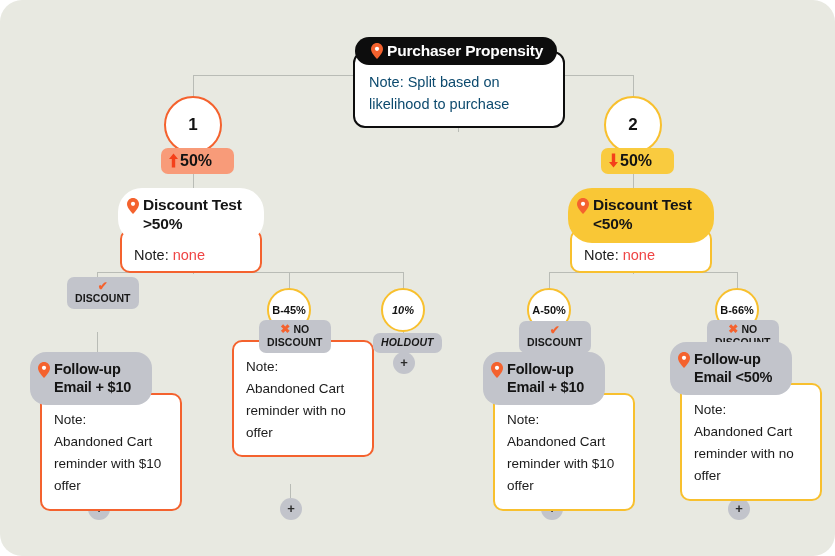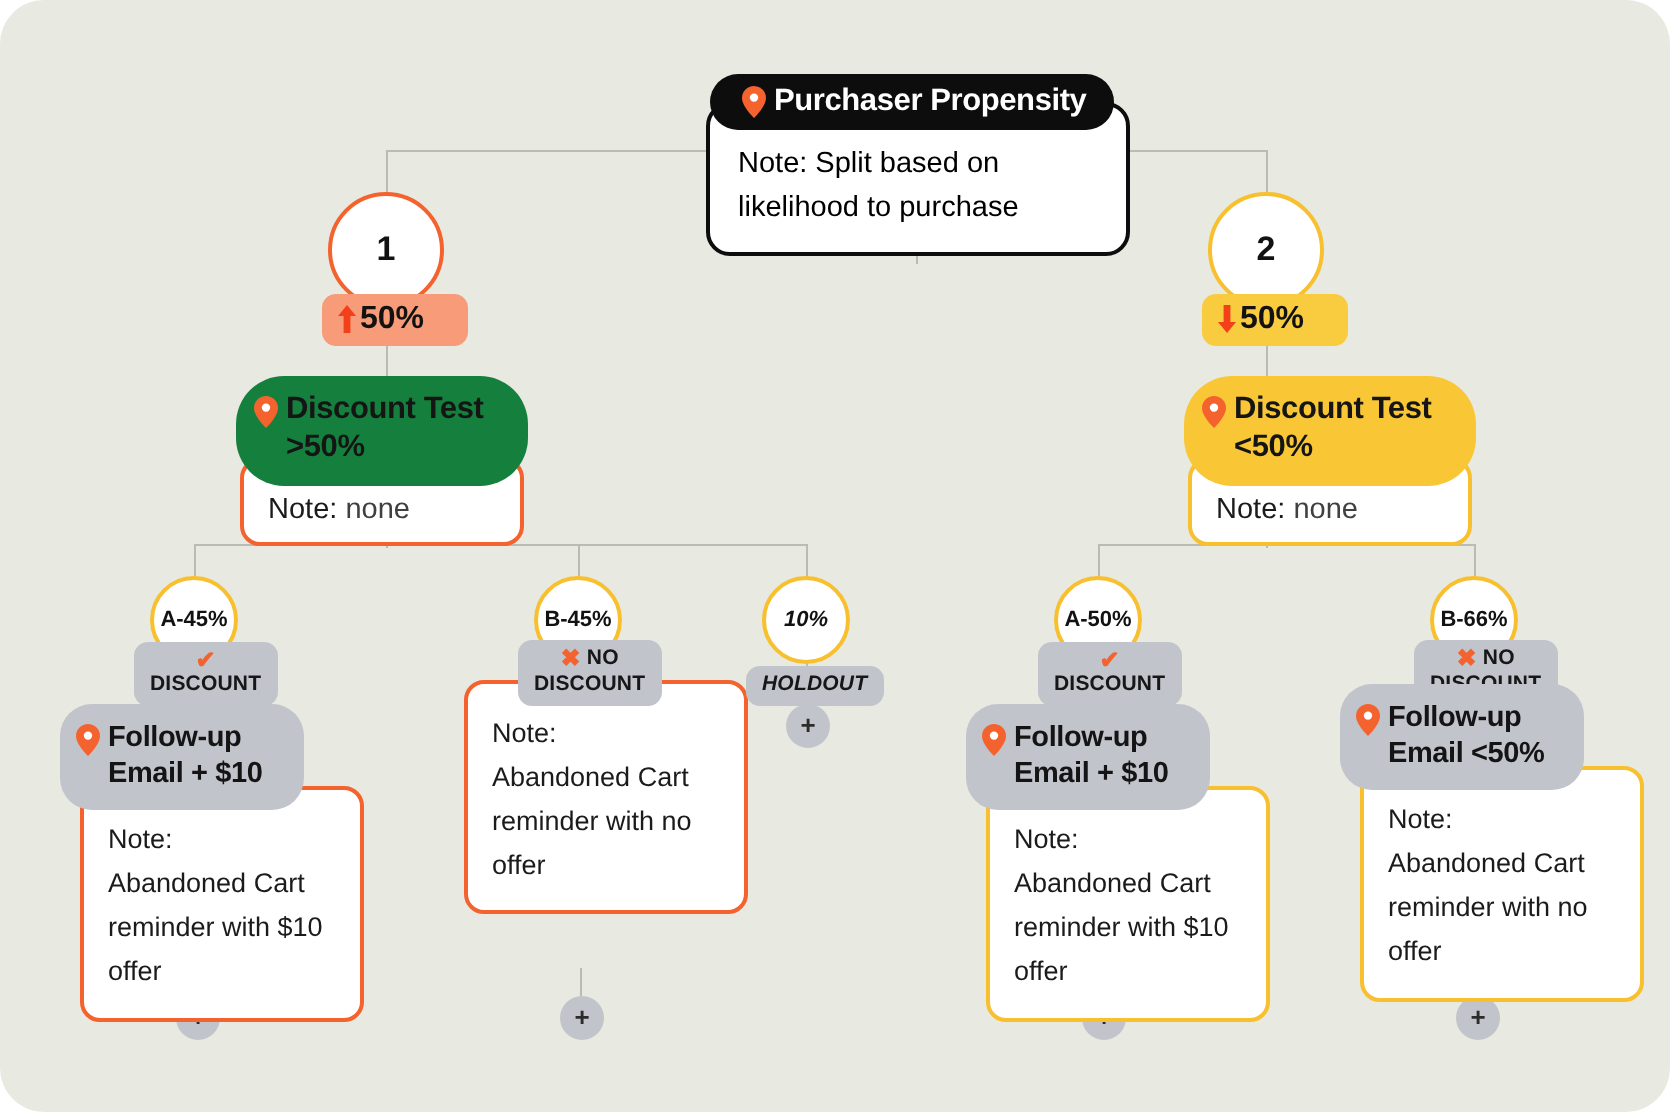--- a/index.html
+++ b/index.html
@@ -51,21 +51,21 @@
   }
   .root-body {
     position: relative;
     margin-top: -14px;
     background: #ffffff;
     border: 2px solid #0d0d0d;
     border-radius: 12px;
     padding: 18px 14px 10px 14px;
     font-size: 14.5px;
     line-height: 1.55;
-    color: #000000;
+    color: #0c4a6e;
     z-index: 2;
   }
 
   
   .pin { width: 12px; height: 16px; flex: 0 0 auto; display: block; }
 
   
   .split {
     position: absolute;
     width: 64px;
@@ -116,39 +116,39 @@
     border-radius: 24px;
     padding: 8px 16px 10px 9px;
     font-size: 15.5px;
     font-weight: bold;
     line-height: 1.2;
     color: #151515;
     letter-spacing: -0.2px;
     z-index: 3;
     width: 146px;
   }
-  .dt-header.salmon { background: #15803d; }
+  .dt-header.salmon { background: #ffffff; }
   .dt-header.gold   { background: #f9c736; }
   .dt-header .pin { margin-top: 2px; }
 
   .dt-body {
     position: relative;
     margin-top: -14px;
     margin-left: 2px;
     width: 142px;
     background: #ffffff;
     border-radius: 10px;
     padding: 16px 12px 8px 12px;
     font-size: 14.5px;
     color: #1b1b1b;
     z-index: 2;
   }
   .dt-body.salmon { border: 2px solid #f4622e; }
   .dt-body.gold   { border: 2px solid #f8c02e; }
-  .muted { color: #404040; }
+  .muted { color: #ef4444; }
 
   
   .var { position: absolute; width: 60px; text-align: center; }
   .var-circle {
     width: 44px; height: 44px;
     margin: 0 auto;
     border-radius: 50%;
     background: #ffffff;
     border: 2px solid #f8c02e;
     display: flex;
@@ -305,36 +305,35 @@
         <circle cx="6" cy="5.8" r="2.1" fill="#ffffff"></circle>
       </svg>
       <span>Discount Test &gt;50%</span>
     </div>
     <div class="dt-body salmon">
       <span>Note:</span>
       <span class="muted">none</span>
     </div>
   </div>
 
-  <div class="dt" style="left:592px; top:188px;">
+  <div class="dt" style="left:568px; top:188px;">
     <div class="dt-header gold">
       <svg class="pin" viewBox="0 0 12 16">
         <path d="M6 0C2.7 0 0 2.7 0 6c0 4.3 6 10 6 10s6-5.7 6-10c0-3.3-2.7-6-6-6z" fill="#f4622e"></path>
         <circle cx="6" cy="5.8" r="2.1" fill="#ffffff"></circle>
       </svg>
       <span>Discount Test &lt;50%</span>
     </div>
     <div class="dt-body gold">
       <span>Note:</span>
       <span class="muted">none</span>
     </div>
   </div>
 
   <div class="var" style="left:67px; top:288px;">
-    <div class="var-circle">A-45%</div>
     <div class="var-badge">
       <div class="row">
         <span class="mark">✔</span>
       </div>
       <div>DISCOUNT</div>
     </div>
   </div>
 
   <div class="var" style="left:259px; top:288px;">
     <div class="var-circle">B-45%</div>

